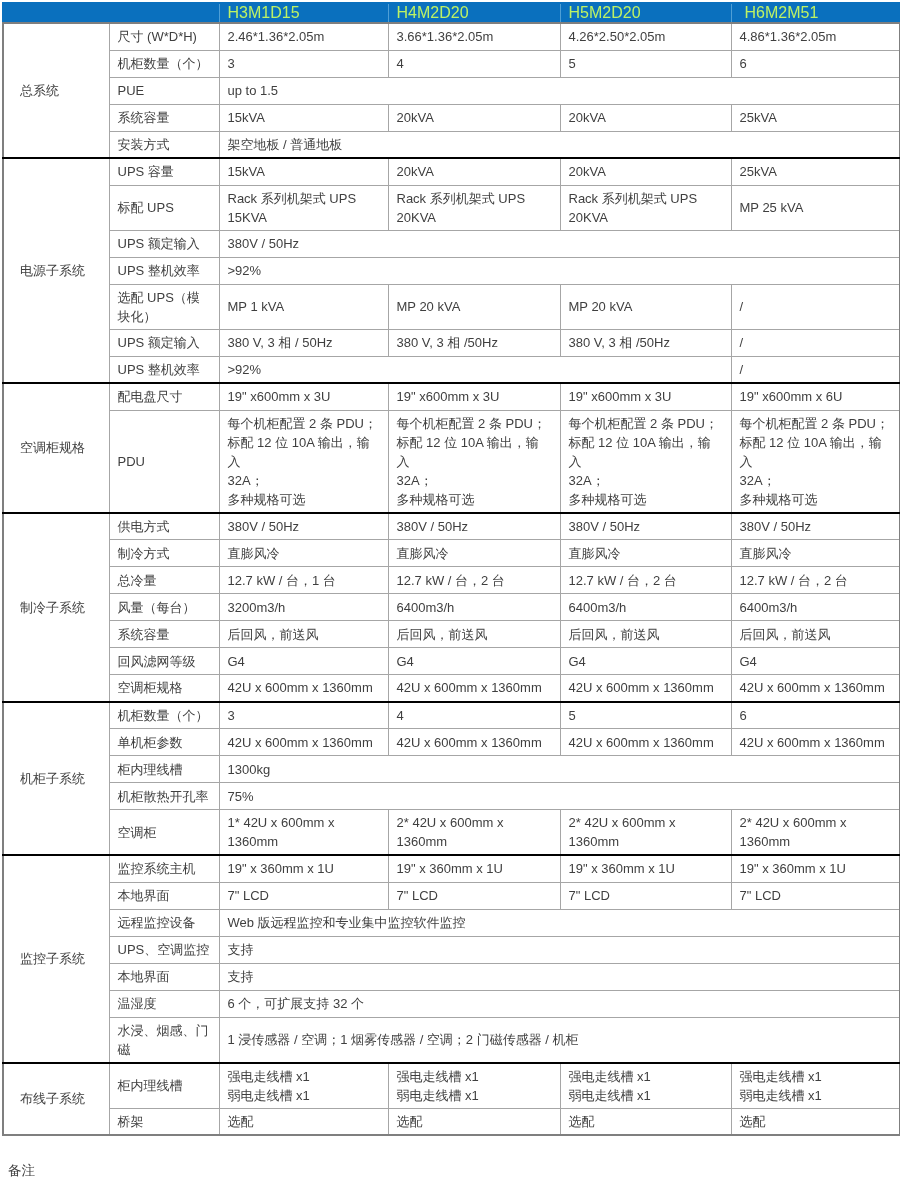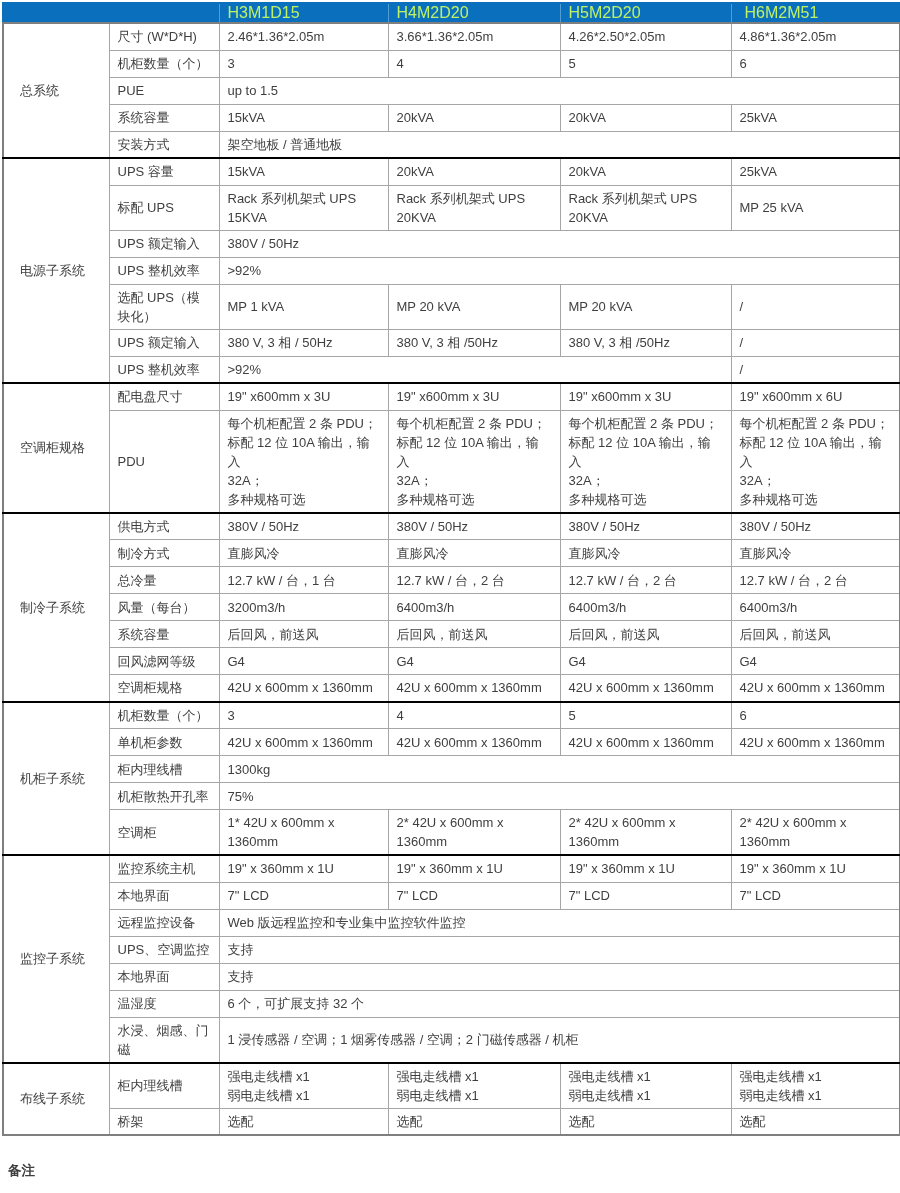--- a/index.html
+++ b/index.html
@@ -41,21 +41,21 @@
     vertical-align: middle;
     white-space: pre-line;
     overflow: hidden;
   }
   tbody tr.section-start td { border-top: 2px solid #000000; }
   td.cat { text-align: left; padding-left: 16px; }
   td.lbl { }
   td.val { }
 
   .notes { margin: 24px 0 0 6px; font-size: 13.5px; color: #3f3f3f; }
-  .notes-title { line-height: 22px; margin-bottom: 2px; font-weight: bold; }
+  .notes-title { line-height: 22px; margin-bottom: 2px; }
   .note-item { line-height: 22.4px; }
   .note-item .bullet { display: inline-block; width: 14px; text-align: left; }
 </style>
 </head>
 <body>
 
 <div class="page">
 
   <table class="spec">
     <colgroup>

